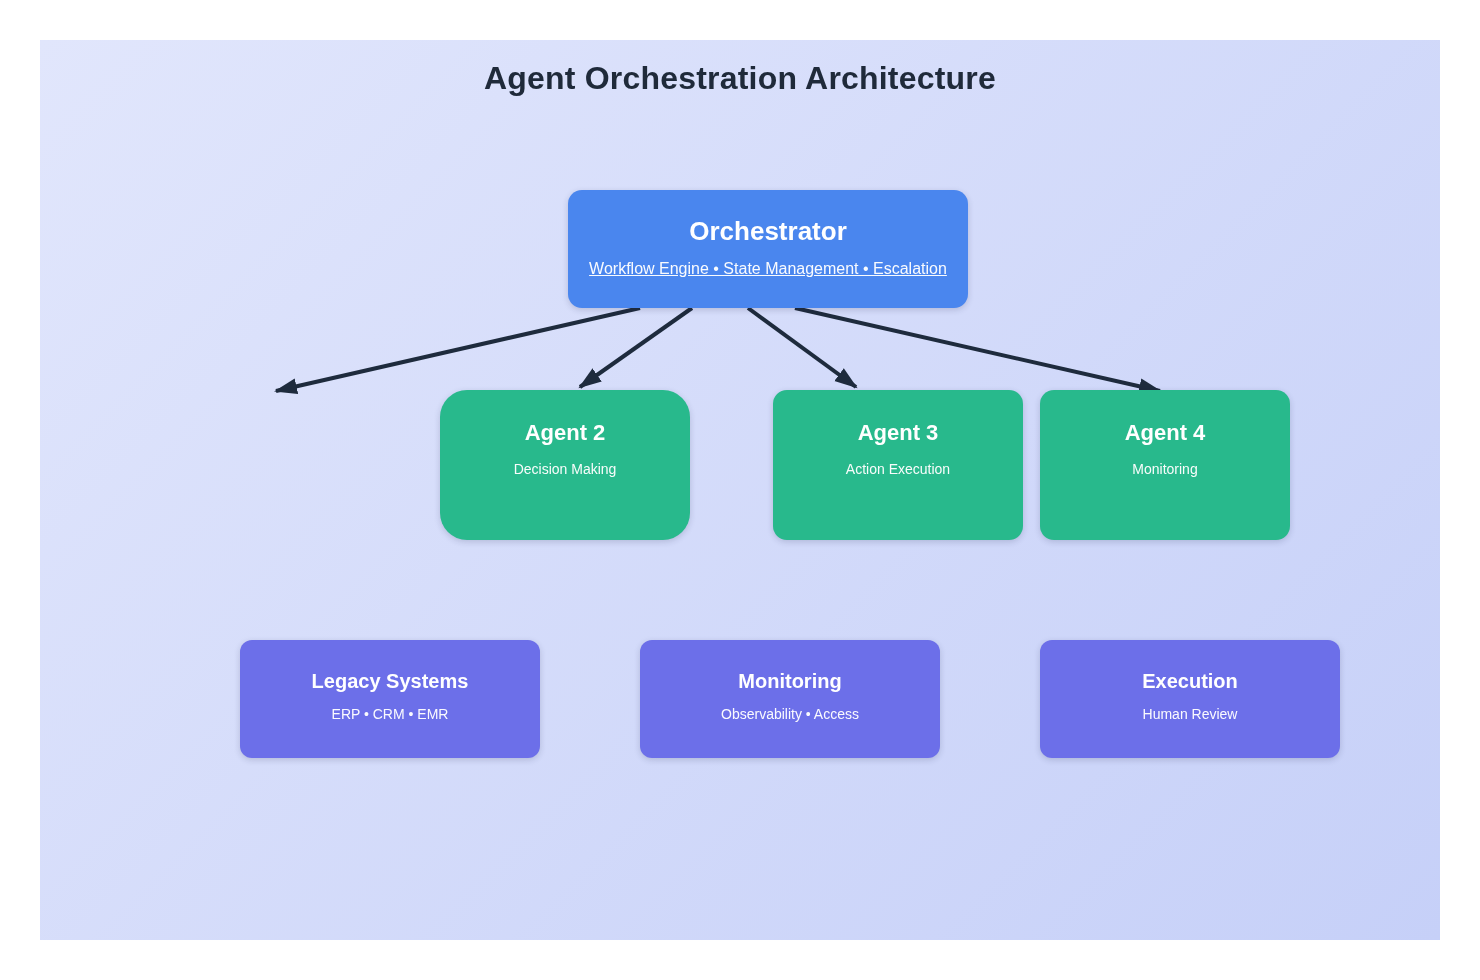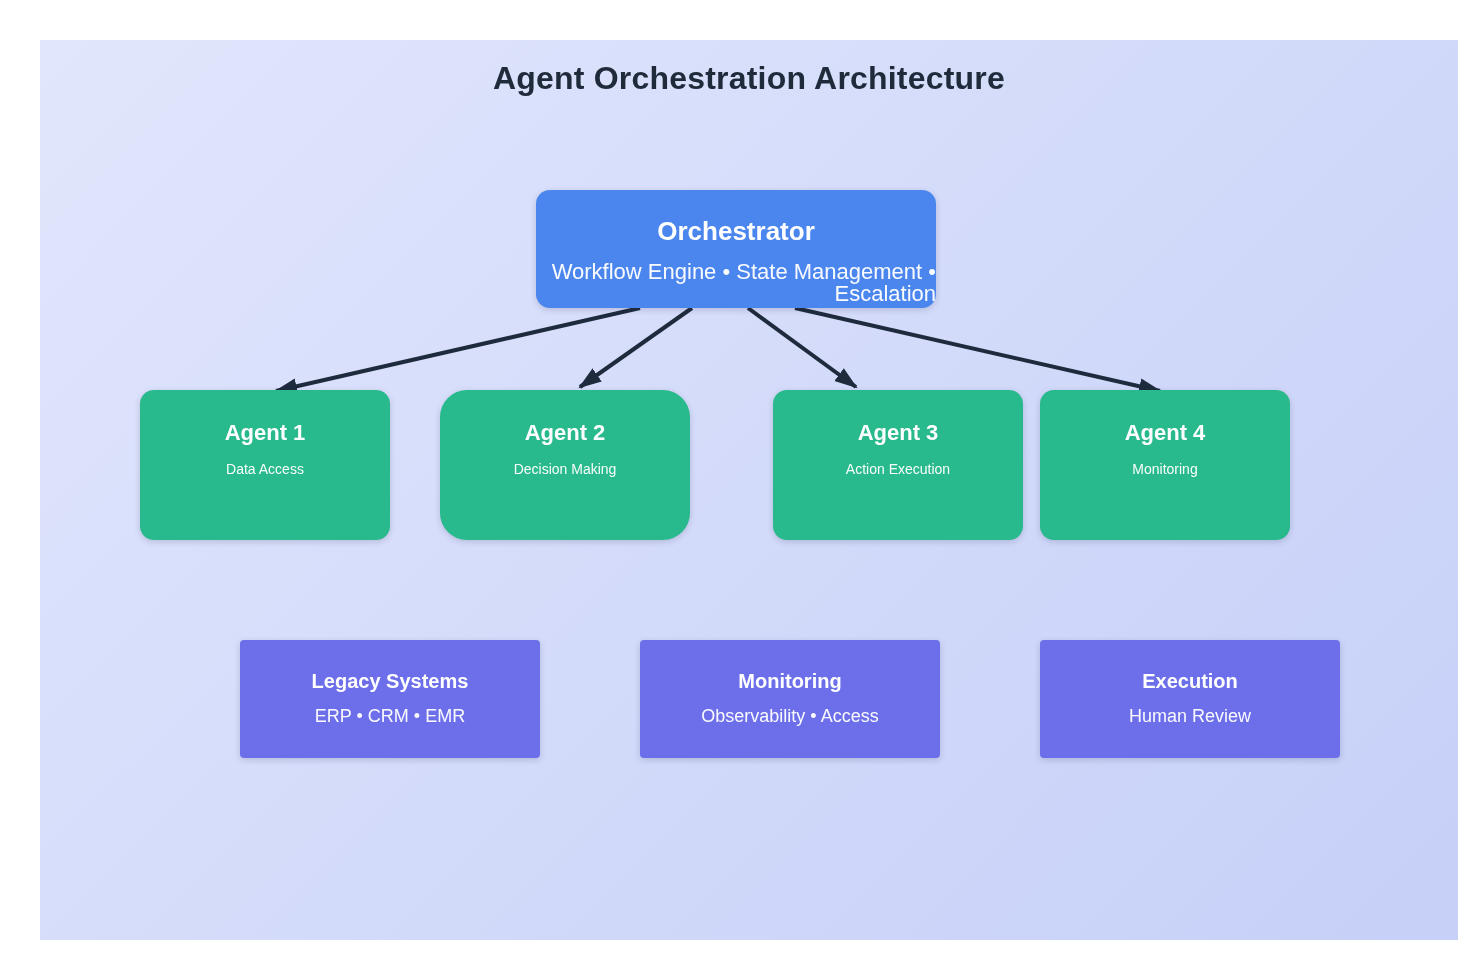--- a/index.html
+++ b/index.html
@@ -15,21 +15,20 @@
     background: #ffffff;
     overflow: hidden;
   }
   .panel {
     position: absolute;
     left: 40px;
     top: 40px;
     width: 1400px;
     height: 900px;
     background: linear-gradient(135deg, var(--panel-gradient-start, #e1e6fc) 0%, var(--panel-gradient-end, #c6d0f8) 100%);
-    padding-left: 18px;
   }
   .diagram-title {
     position: absolute;
     left: 0;
     top: 20px;
     width: 100%;
     text-align: center;
     font-size: 32px;
     font-weight: bold;
     color: var(--title-text, #1f2a3a);
@@ -48,56 +47,55 @@
   .node .node-title {
     font-weight: bold;
     line-height: 1;
   }
   .node .node-subtitle {
     line-height: 1;
     opacity: 0.97;
     font-weight: normal;
   }
   .orchestrator {
-    left: 496px;
+    left: 528px;
     top: 150px;
     width: 400px;
     height: 118px;
     background: var(--orchestrator, #4a86ee);
     padding-top: 28px;
     box-sizing: border-box;
-    text-align: right;
   }
   .orchestrator .node-title { font-size: 26px; }
-  .orchestrator .node-subtitle { font-size: 22px; margin-top: 17px; }
+  .orchestrator .node-subtitle { font-size: 16px; margin-top: 17px; text-decoration: underline; }
   .agent {
     top: 350px;
     width: 250px;
     height: 150px;
     background: var(--agent, #28b98c);
     padding-top: 32px;
     box-sizing: border-box;
   }
   .agent .node-title { font-size: 22px; }
   .agent .node-subtitle { font-size: 14px; margin-top: 18px; }
   .agent-1 { left: 100px; }
   .agent-2 { left: 400px; border-radius: 27px; }
   .agent-3 { left: 733px; }
   .agent-4 { left: 1000px; }
   .system {
     top: 600px;
     width: 300px;
     height: 118px;
     background: var(--system, #6c6fe9);
-    border-radius: 4px;
+    border-radius: 12px;
     padding-top: 31px;
     box-sizing: border-box;
   }
   .system .node-title { font-size: 20px; }
-  .system .node-subtitle { font-size: 18px; margin-top: 16px; }
+  .system .node-subtitle { font-size: 14px; margin-top: 16px; }
   .system-1 { left: 200px; }
   .system-2 { left: 600px; }
   .system-3 { left: 1000px; }
   .arrows-layer {
     position: absolute;
     left: 0;
     top: 0;
     width: 1400px;
     height: 900px;
     pointer-events: none;
@@ -125,24 +123,20 @@
       <line x1="652" y1="268" x2="540" y2="347" marker-end="url(#arrowhead)"></line>
       <line x1="708" y1="268" x2="816" y2="347" marker-end="url(#arrowhead)"></line>
       <line x1="755" y1="268" x2="1120" y2="351" marker-end="url(#arrowhead)"></line>
     </svg>
 
     <div class="node orchestrator">
       <div class="node-title">Orchestrator</div>
       <div class="node-subtitle">Workflow Engine • State Management • Escalation</div>
     </div>
 
-    <div class="node agent agent-1">
-      <div class="node-title">Agent 1</div>
-      <div class="node-subtitle">Data Access</div>
-    </div>
     <div class="node agent agent-2">
       <div class="node-title">Agent 2</div>
       <div class="node-subtitle">Decision Making</div>
     </div>
     <div class="node agent agent-3">
       <div class="node-title">Agent 3</div>
       <div class="node-subtitle">Action Execution</div>
     </div>
     <div class="node agent agent-4">
       <div class="node-title">Agent 4</div>

